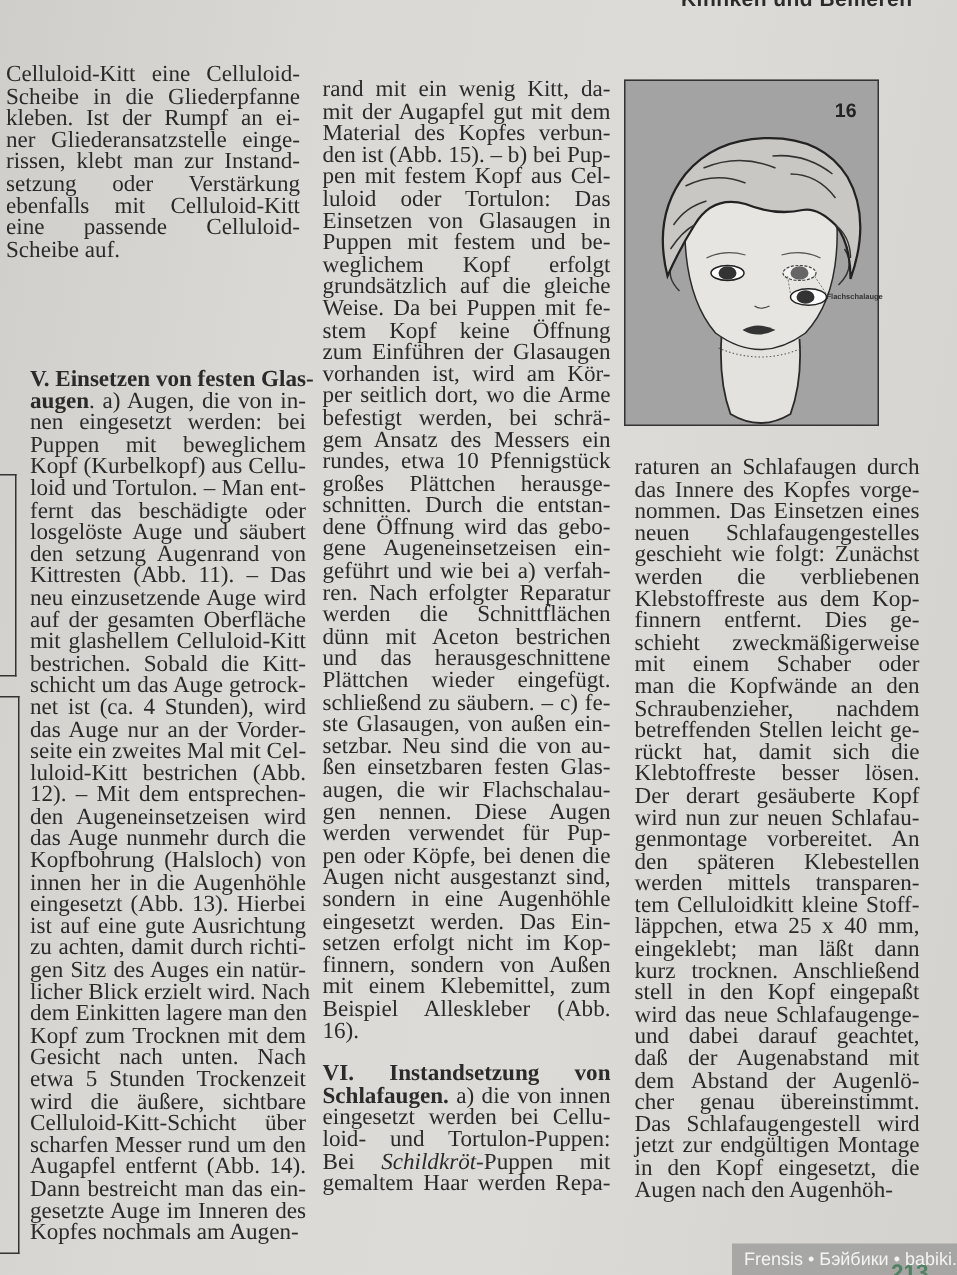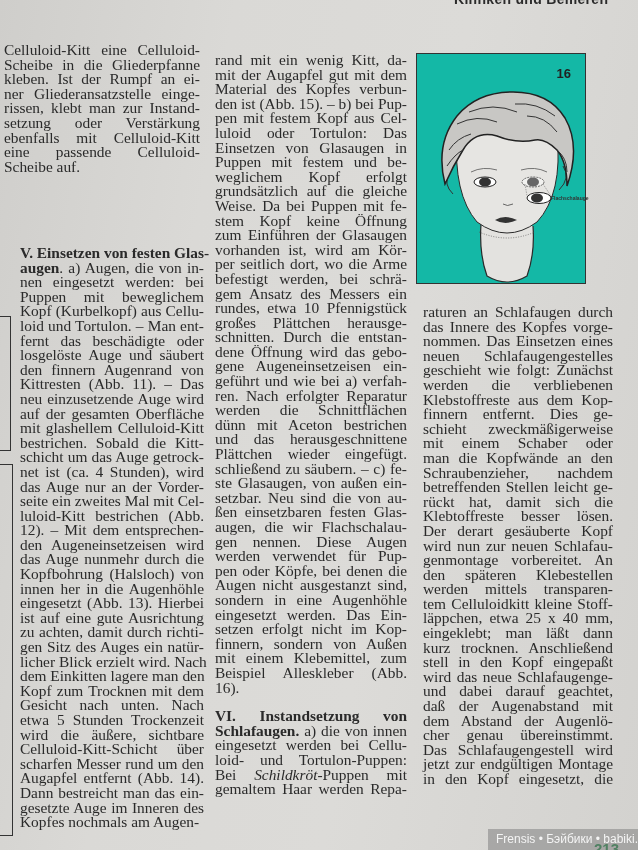--- a/index.html
+++ b/index.html
@@ -30,21 +30,21 @@
     .gap { height: 14px; }
 
     .left-box {
       position: absolute; left: -2px; border: 1.5px solid #333; border-left: none;
     }
     .left-box.b1 { top: 316px; height: 133px; width: 12px; }
     .left-box.b2 { top: 464px; height: 370px; width: 14px; }
 
     .figure {
       position: absolute; left: 416px; top: 53px; width: 170px; height: 231px;
-      border: 1.5px solid #333; box-sizing: border-box; background: #14b8a6;
+      border: 1.5px solid #333; box-sizing: border-box; background: #a3a3a3;
     }
     .fig-num {
       position: absolute; right: 14px; top: 12px;
       font-family: "Liberation Sans", sans-serif; font-weight: bold; font-size: 13px; color: #222;
     }
     .fig-label {
       position: absolute; left: 134px; top: 141px;
       font-family: "Liberation Sans", sans-serif; font-weight: bold; font-size: 5px; color: #333;
       white-space: nowrap;
     }
@@ -87,21 +87,21 @@
 
   <div class="col col-1b">
     <span class="line heading">V. Einsetzen von festen Glas-</span>
     <span class="line"><b>augen</b><span>. a) Augen, die von in-</span></span>
     <span class="line">nen eingesetzt werden: bei</span>
     <span class="line">Puppen mit beweglichem</span>
     <span class="line">Kopf (Kurbelkopf) aus Cellu-</span>
     <span class="line">loid und Tortulon. – Man ent-</span>
     <span class="line">fernt das beschädigte oder</span>
     <span class="line">losgelöste Auge und säubert</span>
-    <span class="line">den finnern Augenrand von</span>
+    <span class="line">den setzung Augenrand von</span>
     <span class="line">Kittresten (Abb. 11). – Das</span>
     <span class="line">neu einzusetzende Auge wird</span>
     <span class="line">auf der gesamten Oberfläche</span>
     <span class="line">mit glashellem Celluloid-Kitt</span>
     <span class="line">bestrichen. Sobald die Kitt-</span>
     <span class="line">schicht um das Auge getrock-</span>
     <span class="line">net ist (ca. 4 Stunden), wird</span>
     <span class="line">das Auge nur an der Vorder-</span>
     <span class="line">seite ein zweites Mal mit Cel-</span>
     <span class="line">luloid-Kitt bestrichen (Abb.</span>
@@ -246,17 +246,18 @@
     <span class="line">kurz trocknen. Anschließend</span>
     <span class="line">stell in den Kopf eingepaßt</span>
     <span class="line">wird das neue Schlafaugenge-</span>
     <span class="line">und dabei darauf geachtet,</span>
     <span class="line">daß der Augenabstand mit</span>
     <span class="line">dem Abstand der Augenlö-</span>
     <span class="line">cher genau übereinstimmt.</span>
     <span class="line">Das Schlafaugengestell wird</span>
     <span class="line">jetzt zur endgültigen Montage</span>
     <span class="line">in den Kopf eingesetzt, die</span>
+    <span class="line last">Augen nach den Augenhöh-</span>
   </div>
 
   <div class="page-number">213</div>
   <div class="watermark">Frensis • Бэйбики • babiki.ru</div>
 </div>
 
 </body></html>

